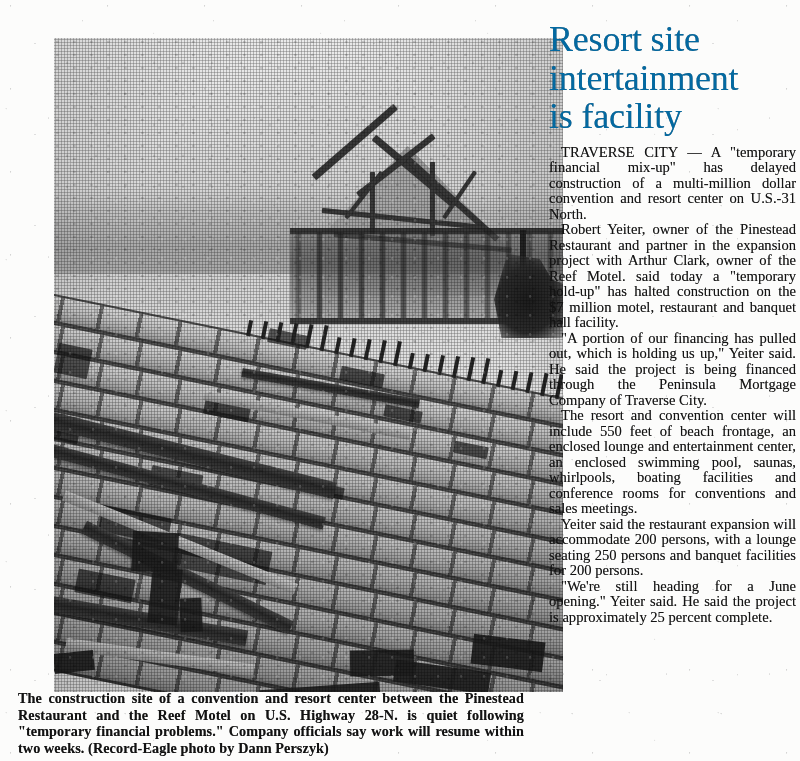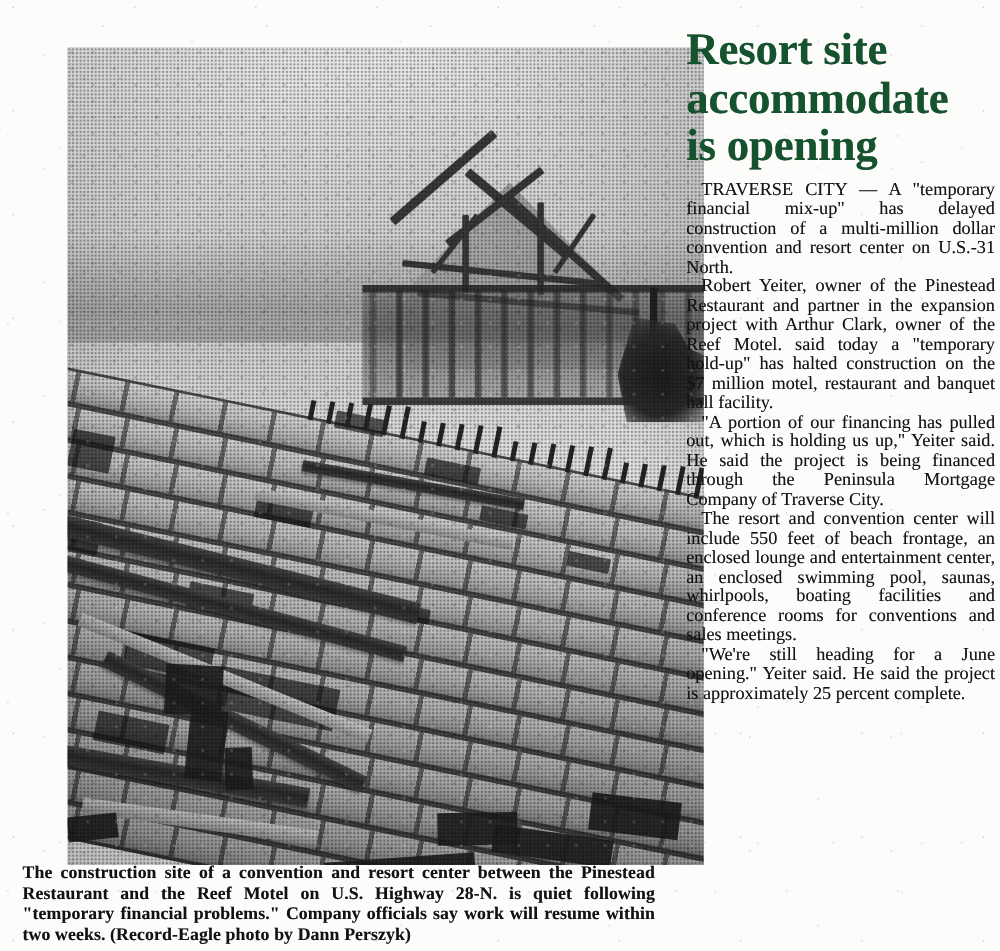--- a/index.html
+++ b/index.html
@@ -256,25 +256,25 @@
 
   
   #article {
     position: absolute;
     left: 549px;
     top: 20px;
     width: 247px;
   }
   #headline {
     font-family: "Liberation Serif", "DejaVu Serif", serif;
-    font-weight: bold;
+    font-weight: normal;
     font-size: 36px;
     line-height: 38.5px;
     letter-spacing: -0.2px;
-    color: #14532d;
+    color: #0369a1;
     margin: 0 0 9px 0;
   }
   #headline .hl-line { display: block; white-space: nowrap; }
 
   #article-body {
     font-family: "Liberation Serif", "DejaVu Serif", serif;
     font-size: 14.6px;
     line-height: 15.5px;
     text-align: justify;
     text-justify: inter-word;
@@ -415,26 +415,27 @@
       <div id="photo-grain"></div>
       <div id="photo-vignette"></div>
     </div>
   </figure>
 
   <figcaption id="caption">The construction site of a convention and resort center between the Pinestead Restaurant and the Reef Motel on U.S. Highway 28-N. is quiet following "temporary financial problems." Company officials say work will resume within two weeks. (Record-Eagle photo by Dann Perszyk)</figcaption>
 
   <article id="article">
     <h1 id="headline">
       <span class="hl-line">Resort site</span>
-      <span class="hl-line">accommodate</span>
-      <span class="hl-line">is opening</span>
+      <span class="hl-line">intertainment</span>
+      <span class="hl-line">is facility</span>
     </h1>
     <div id="article-body">
       <p>TRAVERSE CITY — A "temporary financial mix-up" has delayed construction of a multi-million dollar convention and resort center on U.S.-31 North.</p>
       <p>Robert Yeiter, owner of the Pinestead Restaurant and partner in the expansion project with Arthur Clark, owner of the Reef Motel. said today a "temporary hold-up" has halted construction on the $7 million motel, restaurant and banquet hall facility.</p>
       <p>"A portion of our financing has pulled out, which is holding us up," Yeiter said. He said the project is being financed through the Peninsula Mortgage Company of Traverse City.</p>
       <p>The resort and convention center will include 550 feet of beach frontage, an enclosed lounge and entertainment center, an enclosed swimming pool, saunas, whirlpools, boating facilities and conference rooms for conventions and sales meetings.</p>
+      <p>Yeiter said the restaurant expansion will accommodate 200 persons, with a lounge seating 250 persons and banquet facilities for 200 persons.</p>
       <p>"We're still heading for a June opening." Yeiter said. He said the project is approximately 25 percent complete.</p>
     </div>
   </article>
 
   <div id="page-noise"></div>
 </div>
 
 </body></html>

